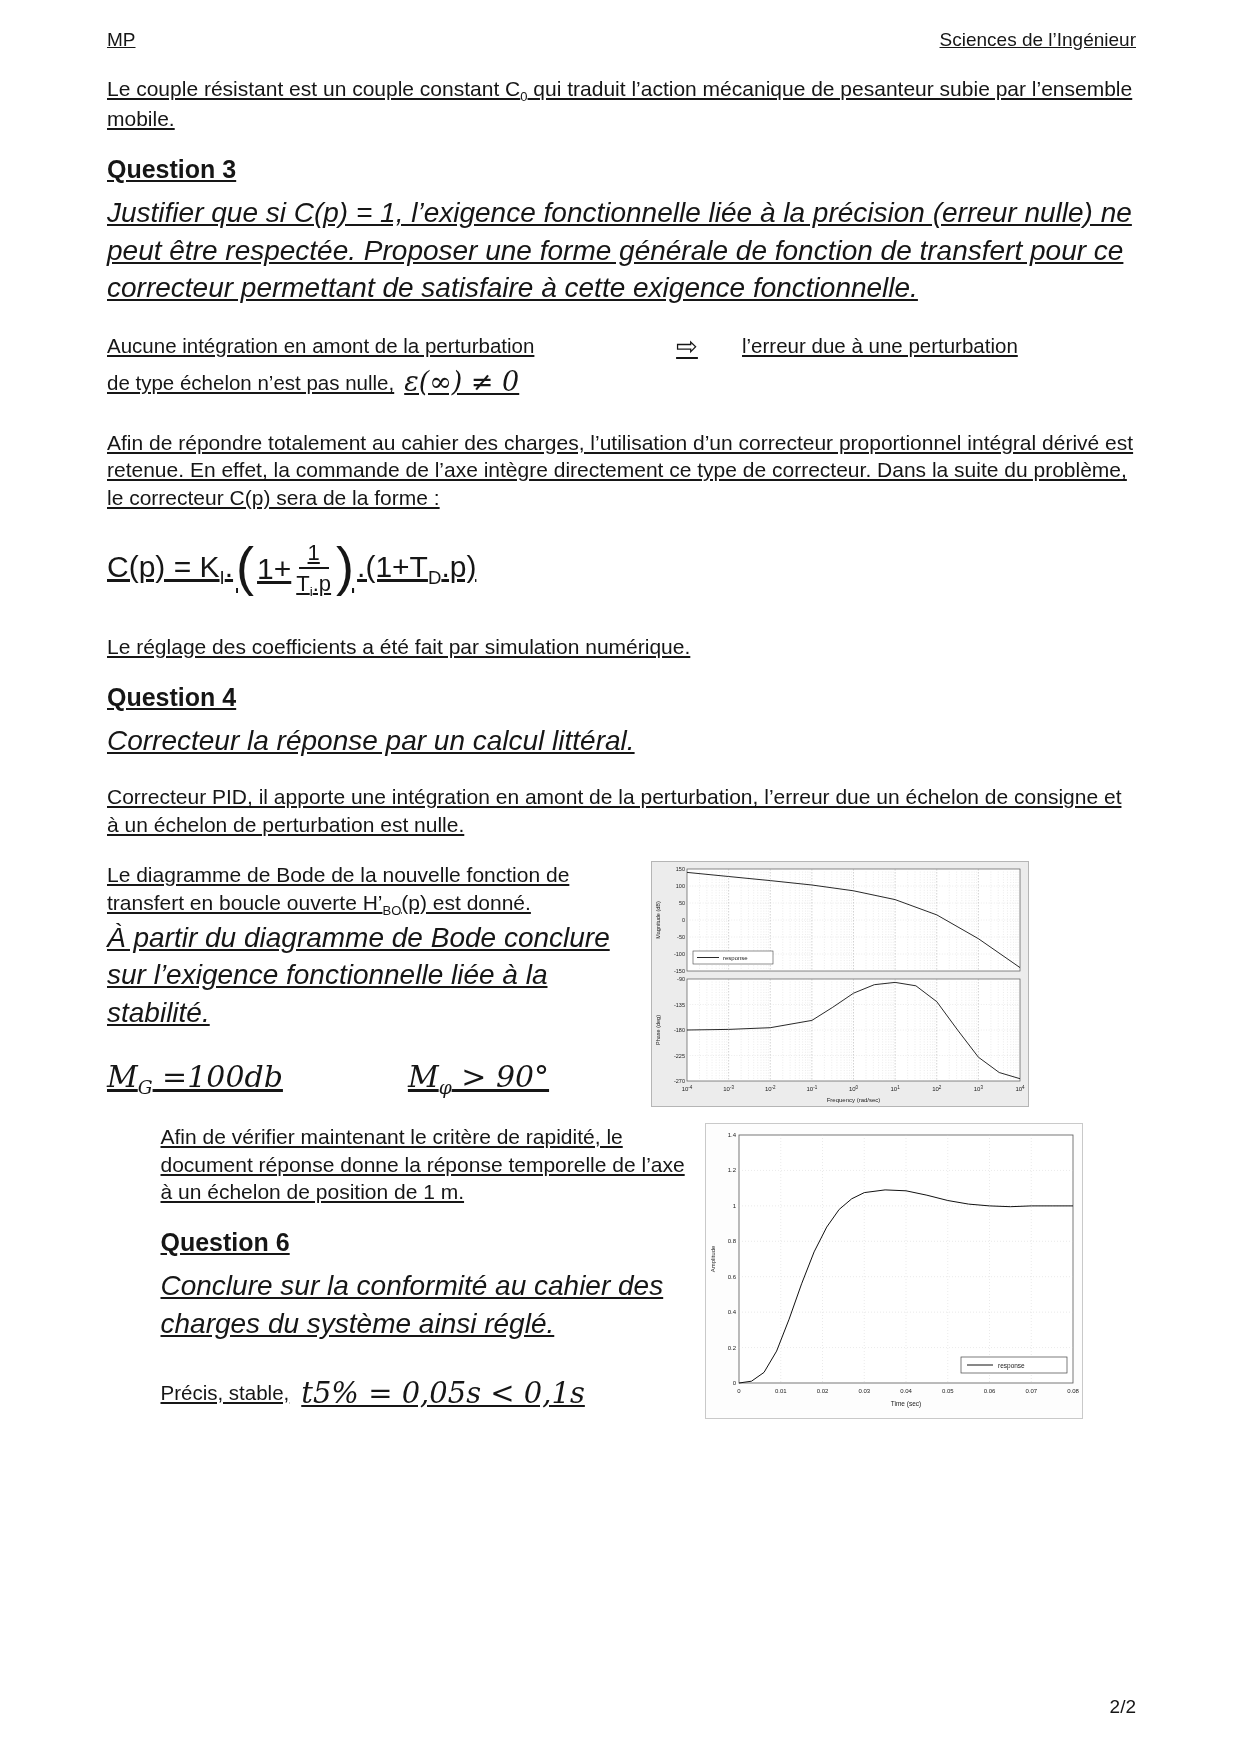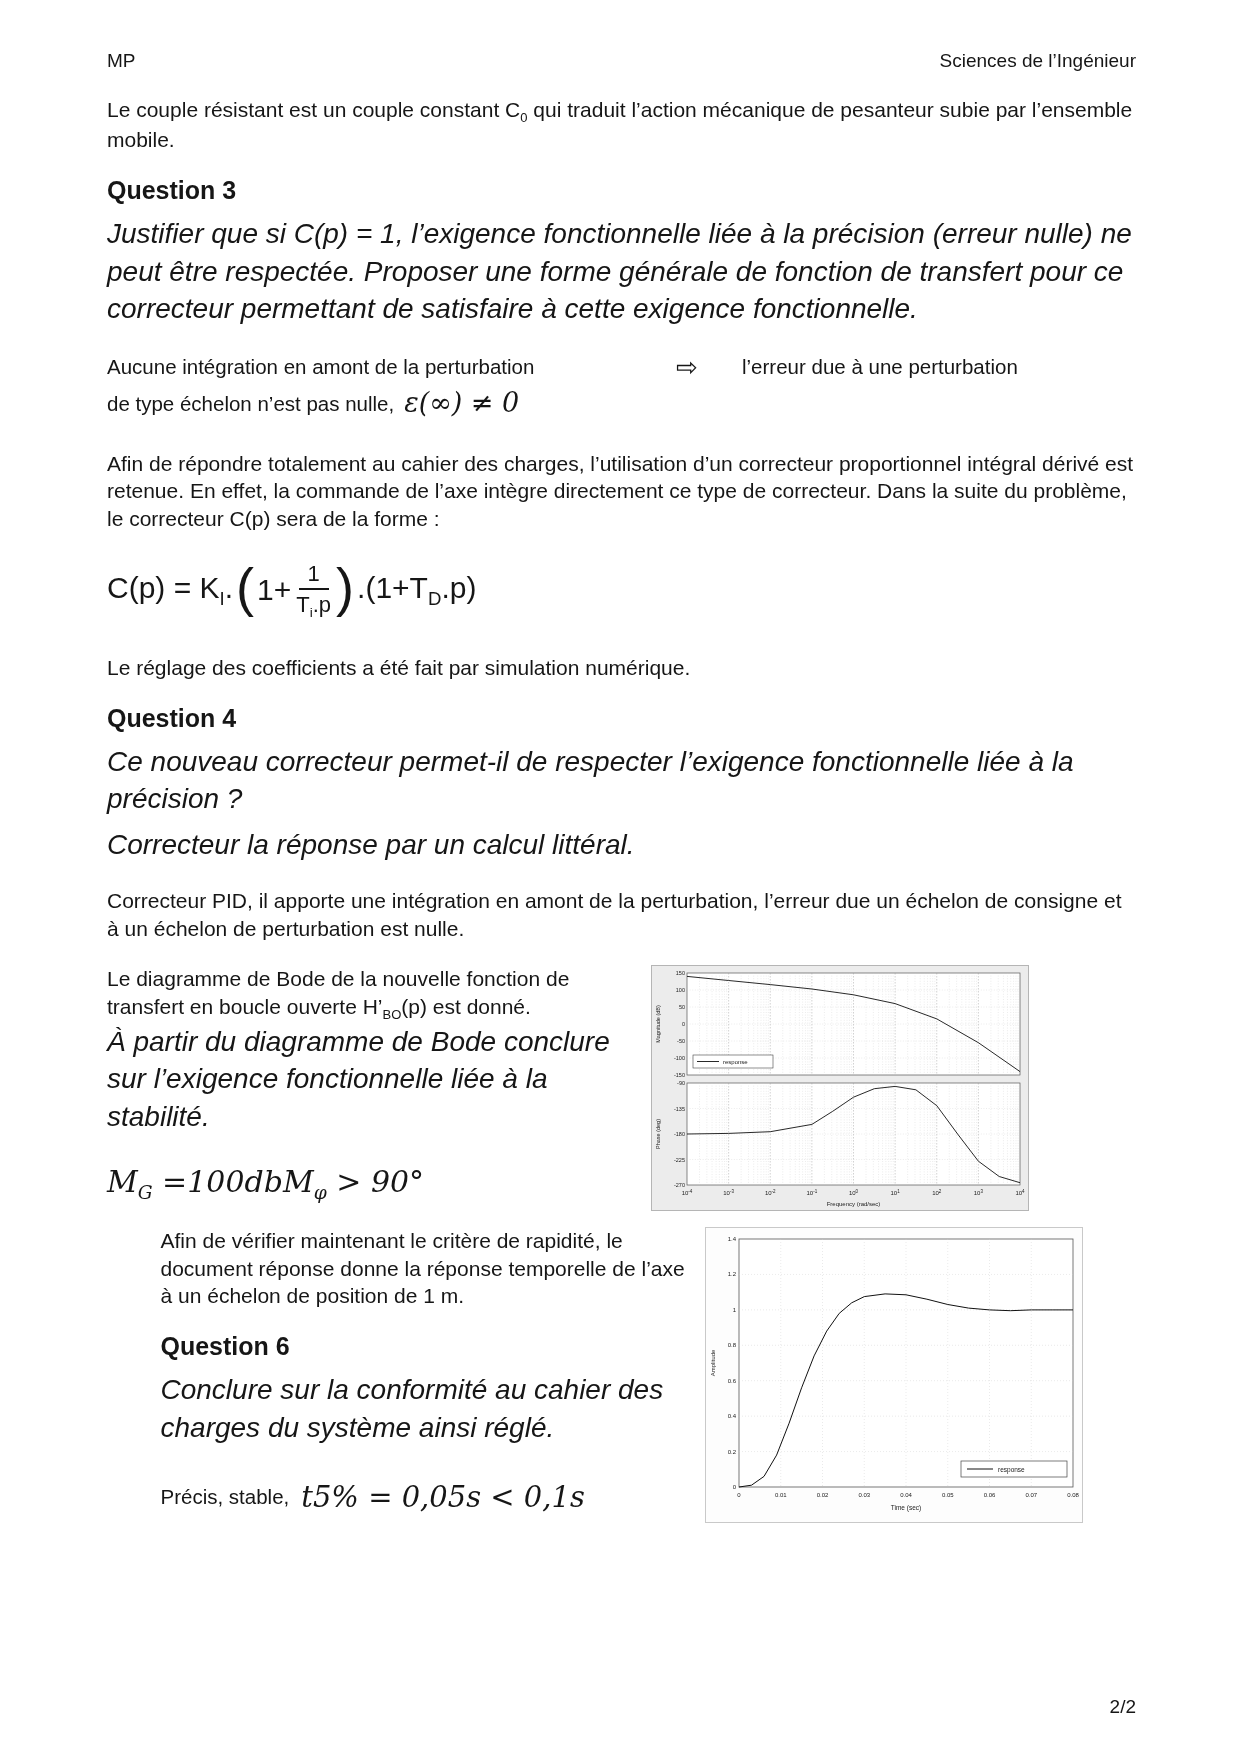--- a/index.html
+++ b/index.html
@@ -1,19 +1,19 @@
 <!DOCTYPE html>
 <html><head>
 <meta charset="utf-8">
 <style>
   *{margin:0;padding:0;box-sizing:border-box;}
   html,body{background:#ffffff;}
   .page{width:1240px;height:1754px;background:#ffffff;position:relative;overflow:hidden;
         font-family:"Liberation Sans",sans-serif;color:#161616;}
-  .inner{padding:50px 104px 0 107px;}
+  .inner{padding:29px 104px 0 107px;text-decoration:underline;}
   .hdr{display:flex;justify-content:space-between;font-size:19px;margin-bottom:24px;}
   p.body{font-size:21px;line-height:1.32;}
   .qh{font-size:25px;font-weight:bold;margin:22px 0 10px;}
   .qi{font-style:italic;font-size:28px;line-height:1.34;}
   sub{font-size:0.62em;}
   
   .improw{display:flex;align-items:center;margin-top:24px;font-size:20.5px;}
   .improw .lft{width:525px;}
   .improw .arr{width:110px;text-align:center;font-size:26px;}
   .impline2{margin-top:6px;font-size:20.5px;display:flex;align-items:center;gap:10px;}
@@ -22,21 +22,21 @@
   
   .formula{display:flex;align-items:center;font-size:30px;margin:28px 0 34px;gap:3px;}
   .bigp{font-size:54px;font-weight:200;line-height:0.85;position:relative;top:-3px;}
   .frac{display:inline-flex;flex-direction:column;align-items:center;margin:0 2px;}
   .frac .num{font-size:22px;border-bottom:2px solid #161616;padding:0 9px 1px;}
   .frac .den{font-size:22px;padding-top:2px;}
   
   .cols{display:flex;align-items:flex-start;margin-top:22px;}
   .colL{width:530px;flex:0 0 530px;}
   .colR{margin-left:14px;width:378px;flex:0 0 378px;}
-  .mrow{display:flex;margin-top:28px;}
+  .mrow{display:flex;gap:125px;margin-top:28px;}
   .mrow .mser{font-size:30px;}
   .precis{display:flex;align-items:center;gap:12px;margin-top:34px;font-size:20.5px;}
   .precis .mser{font-size:29px;}
   .fig{display:block;}
   .footer{position:absolute;right:104px;bottom:36px;font-size:19px;}
   .mt8{margin-top:8px;}
   .mt24{margin-top:24px;}
   .mt30{margin-top:30px;}
 </style>
 </head>
@@ -75,21 +75,20 @@
         <span class="num">1</span>
         <span class="den"><span>T</span><sub>i</sub><span>.p</span></span>
       </span>
       <span class="bigp">)</span>
       <span><span>.(1+T</span><sub>D</sub><span>.p)</span></span>
     </div>
 
     <p class="body">Le réglage des coefficients a été fait par simulation numérique.</p>
 
     <div class="qh">Question 4</div>
-    <p class="qi">Ce nouveau correcteur permet-il de respecter l’exigence fonctionnelle liée à la précision ?</p>
     <p class="qi mt8">Correcteur la réponse par un calcul littéral.</p>
 
     <p class="body mt24">Correcteur PID, il apporte une intégration en amont de la perturbation, l’erreur due un échelon de consigne et à un échelon de perturbation est nulle.</p>
 
     <div class="cols">
       <div class="colL">
         <p class="body"><span>Le diagramme de Bode de la nouvelle fonction de transfert en boucle ouverte H’</span><sub>BO</sub><span>(p) est donné.</span></p>
         <p class="qi">À partir du diagramme de Bode conclure sur l’exigence fonctionnelle liée à la stabilité.</p>
         <div class="mrow">
           <span class="mser"><span>M</span><sub>G</sub><span> =100db</span></span>

